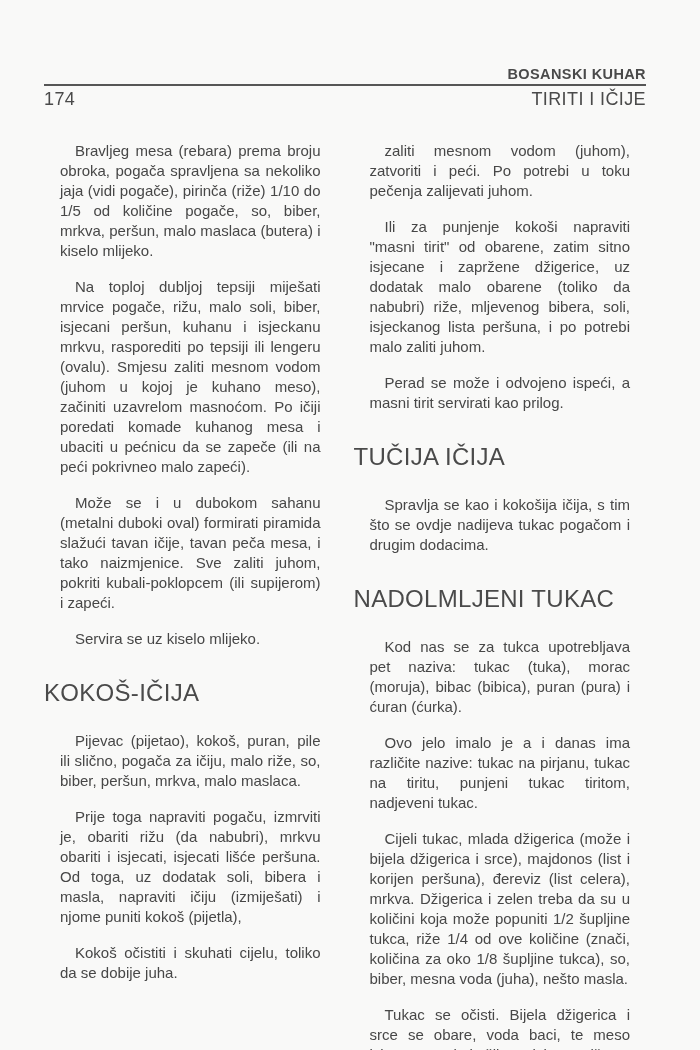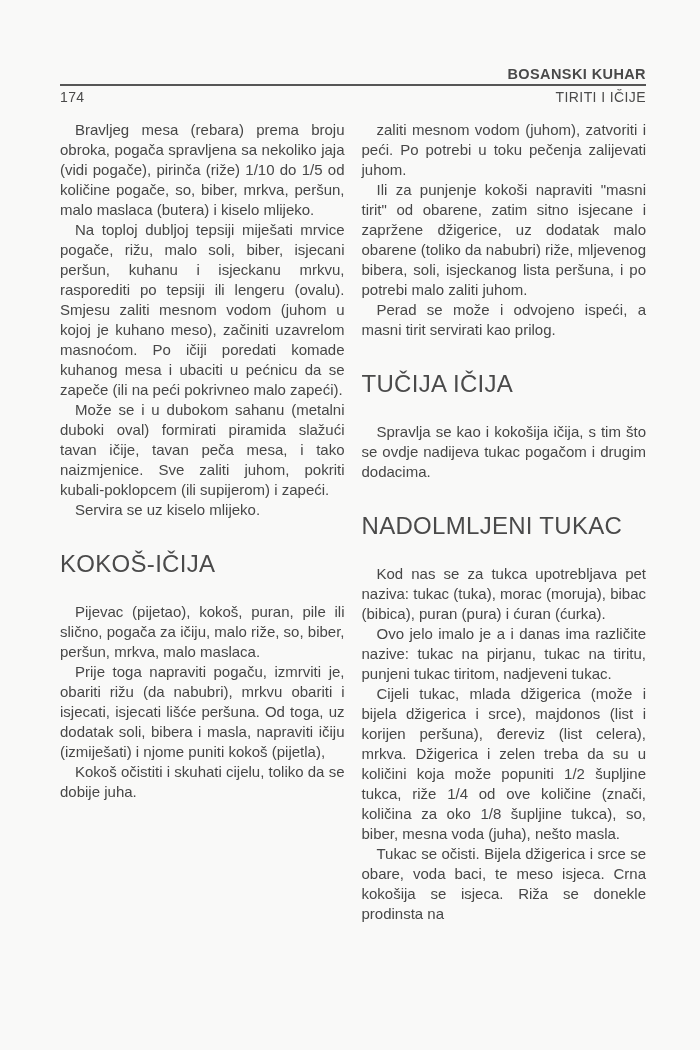--- a/index.html
+++ b/index.html
@@ -11,57 +11,57 @@
     height: 1050px;
     background: #f9f9f8;
     font-family: "Liberation Sans", sans-serif;
     color: #474747;
     overflow: hidden;
   }
   .page {
     box-sizing: border-box;
     width: 700px;
     height: 1050px;
-    padding: 66px 54px 0 60px;
+    padding: 66px 54px 0 44px;
   }
   
   .running-header .book-title {
     text-align: right;
     font-size: 14.5px;
     font-weight: bold;
     letter-spacing: 0.4px;
     padding-bottom: 2px;
     color: #4a4a4a;
   }
   .header-rule {
     border: none;
     border-top: 2px solid #565656;
     margin: 0;
   }
   .header-row {
     display: flex;
     justify-content: space-between;
     align-items: baseline;
-    font-size: 14px;
+    font-size: 18px;
     color: #4a4a4a;
     margin-top: 3px;
     letter-spacing: 0.4px;
   }
   
   .columns {
     display: flex;
     gap: 17px;
     margin-top: 15px;
   }
   .col {
     flex: 1 1 0;
     min-width: 0;
   }
   p.para {
-    margin: 0;
+    margin: 16px;
     font-size: 15px;
     line-height: 20px;
     text-align: justify;
     text-indent: 15px;
     color: #474747;
   }
   h2.section {
     font-size: 24px;
     font-weight: 400;
     letter-spacing: 0.3px;

